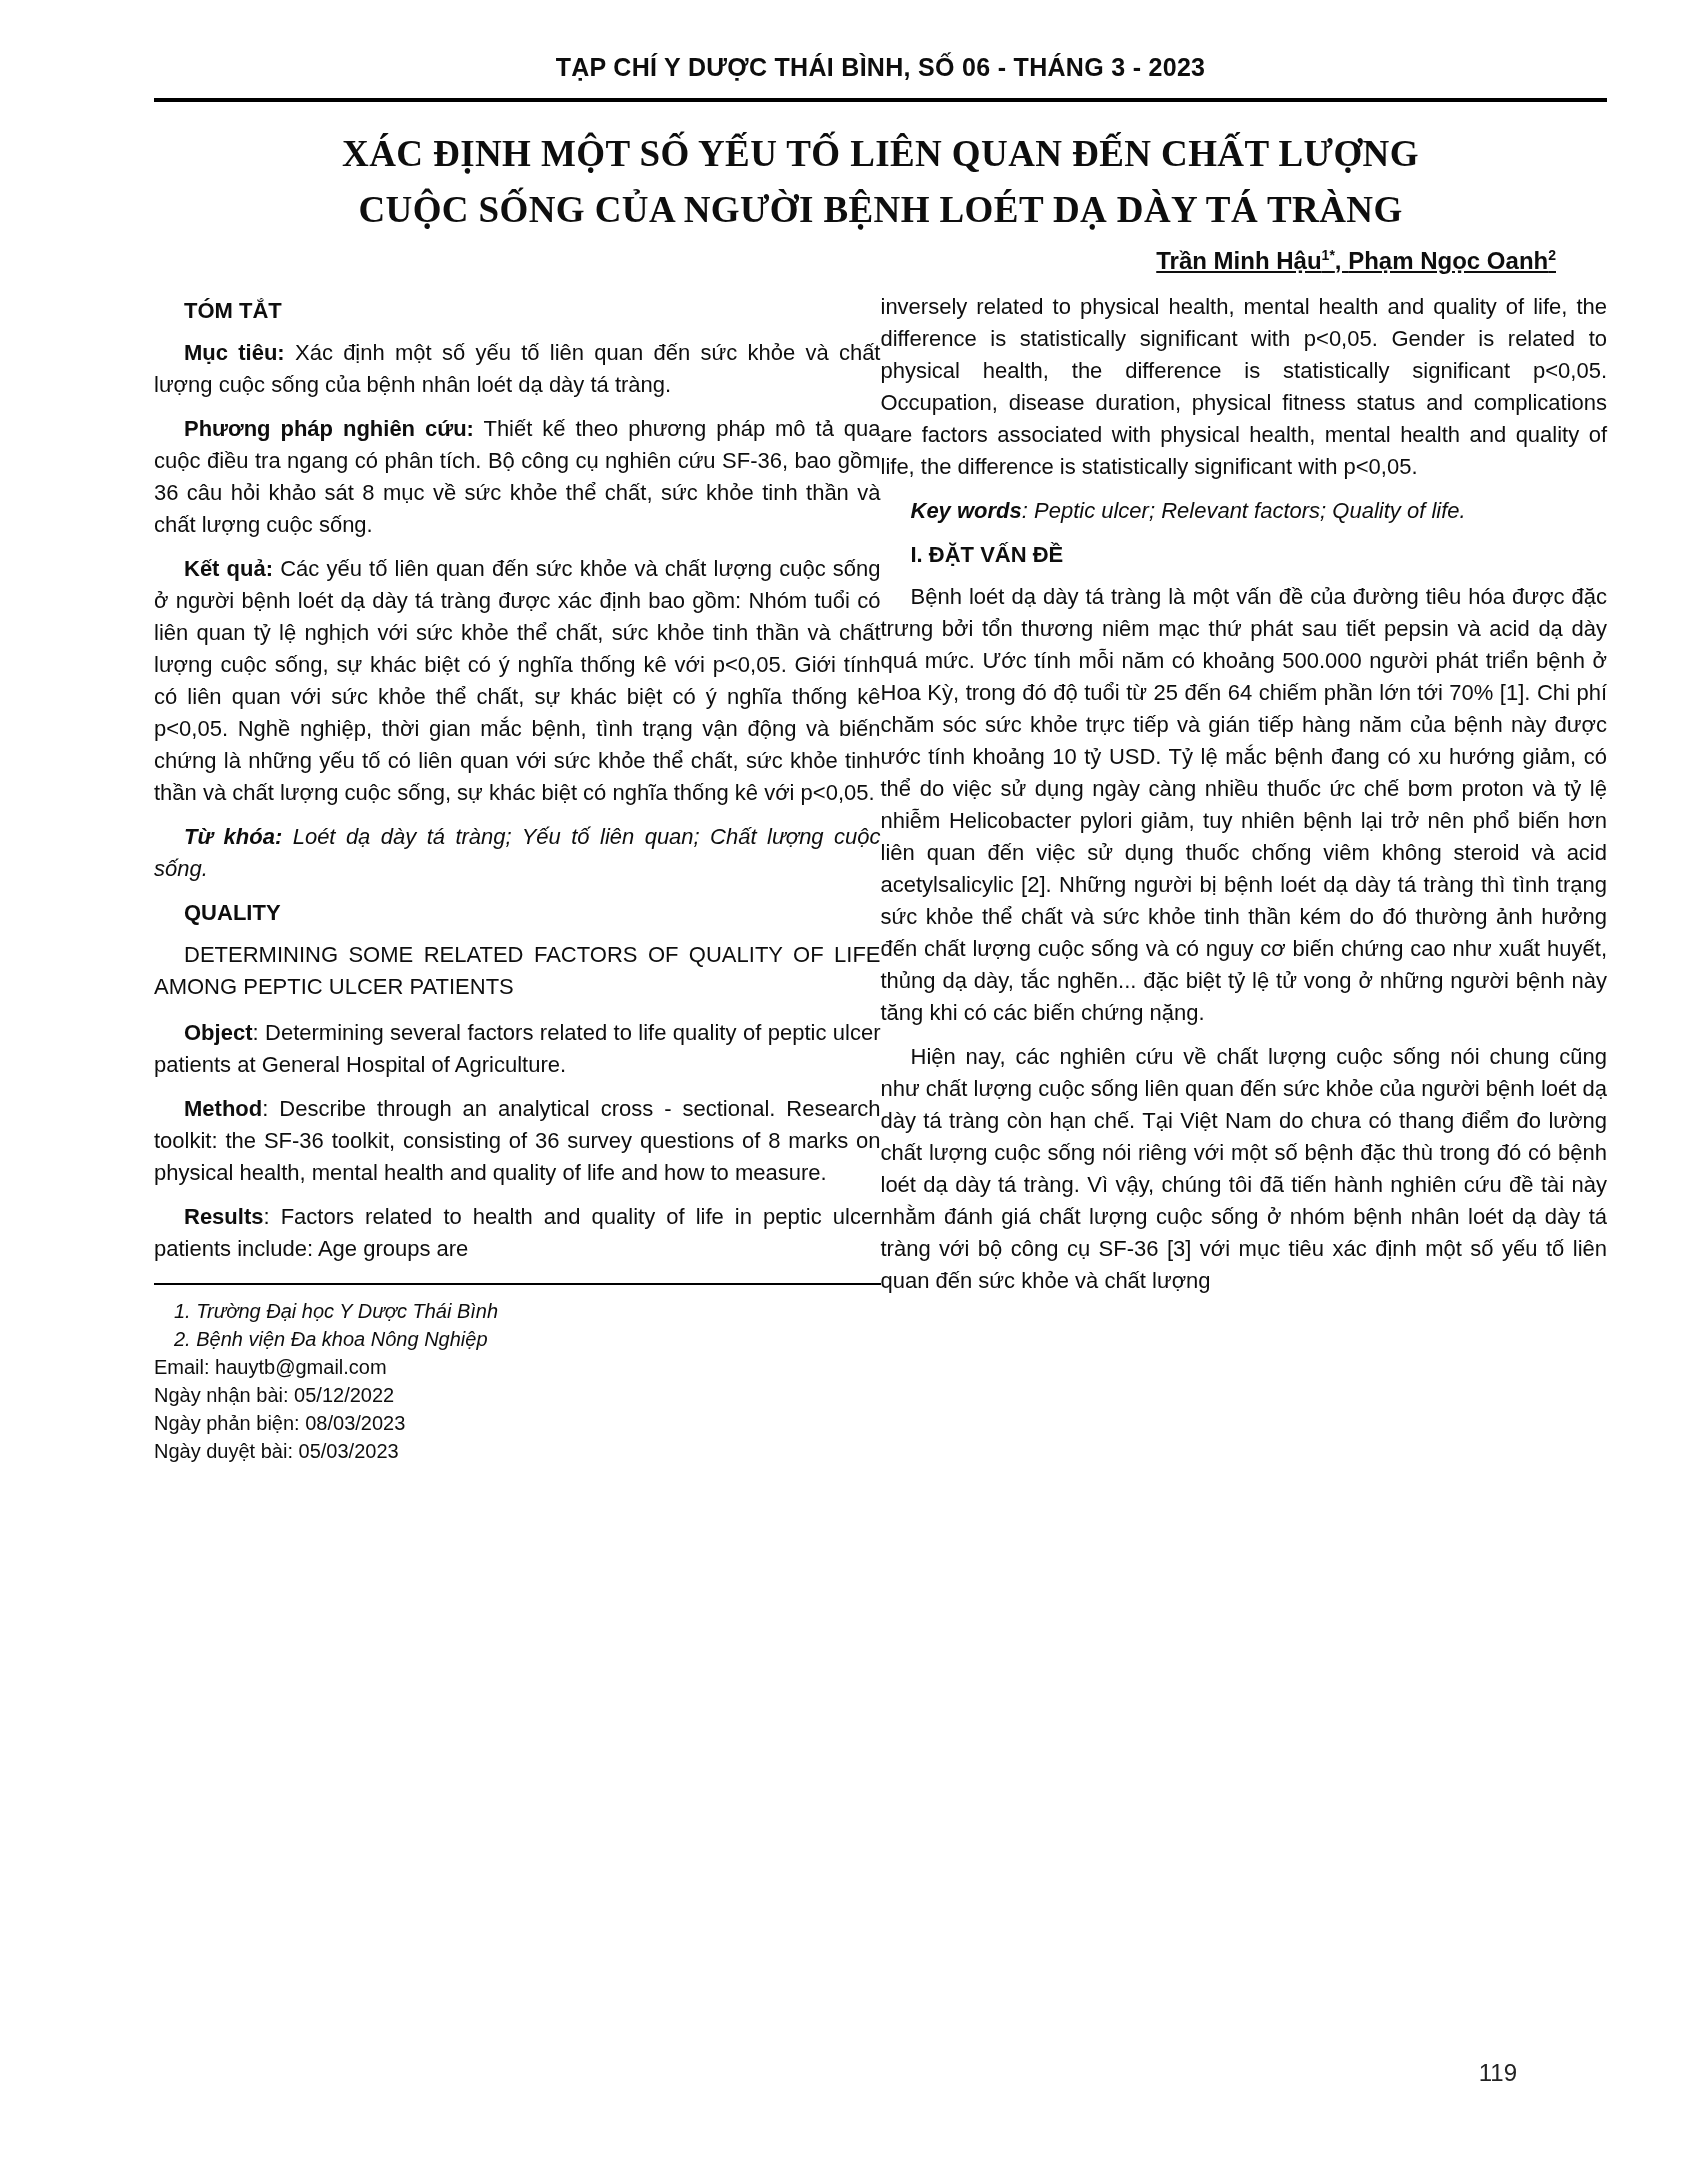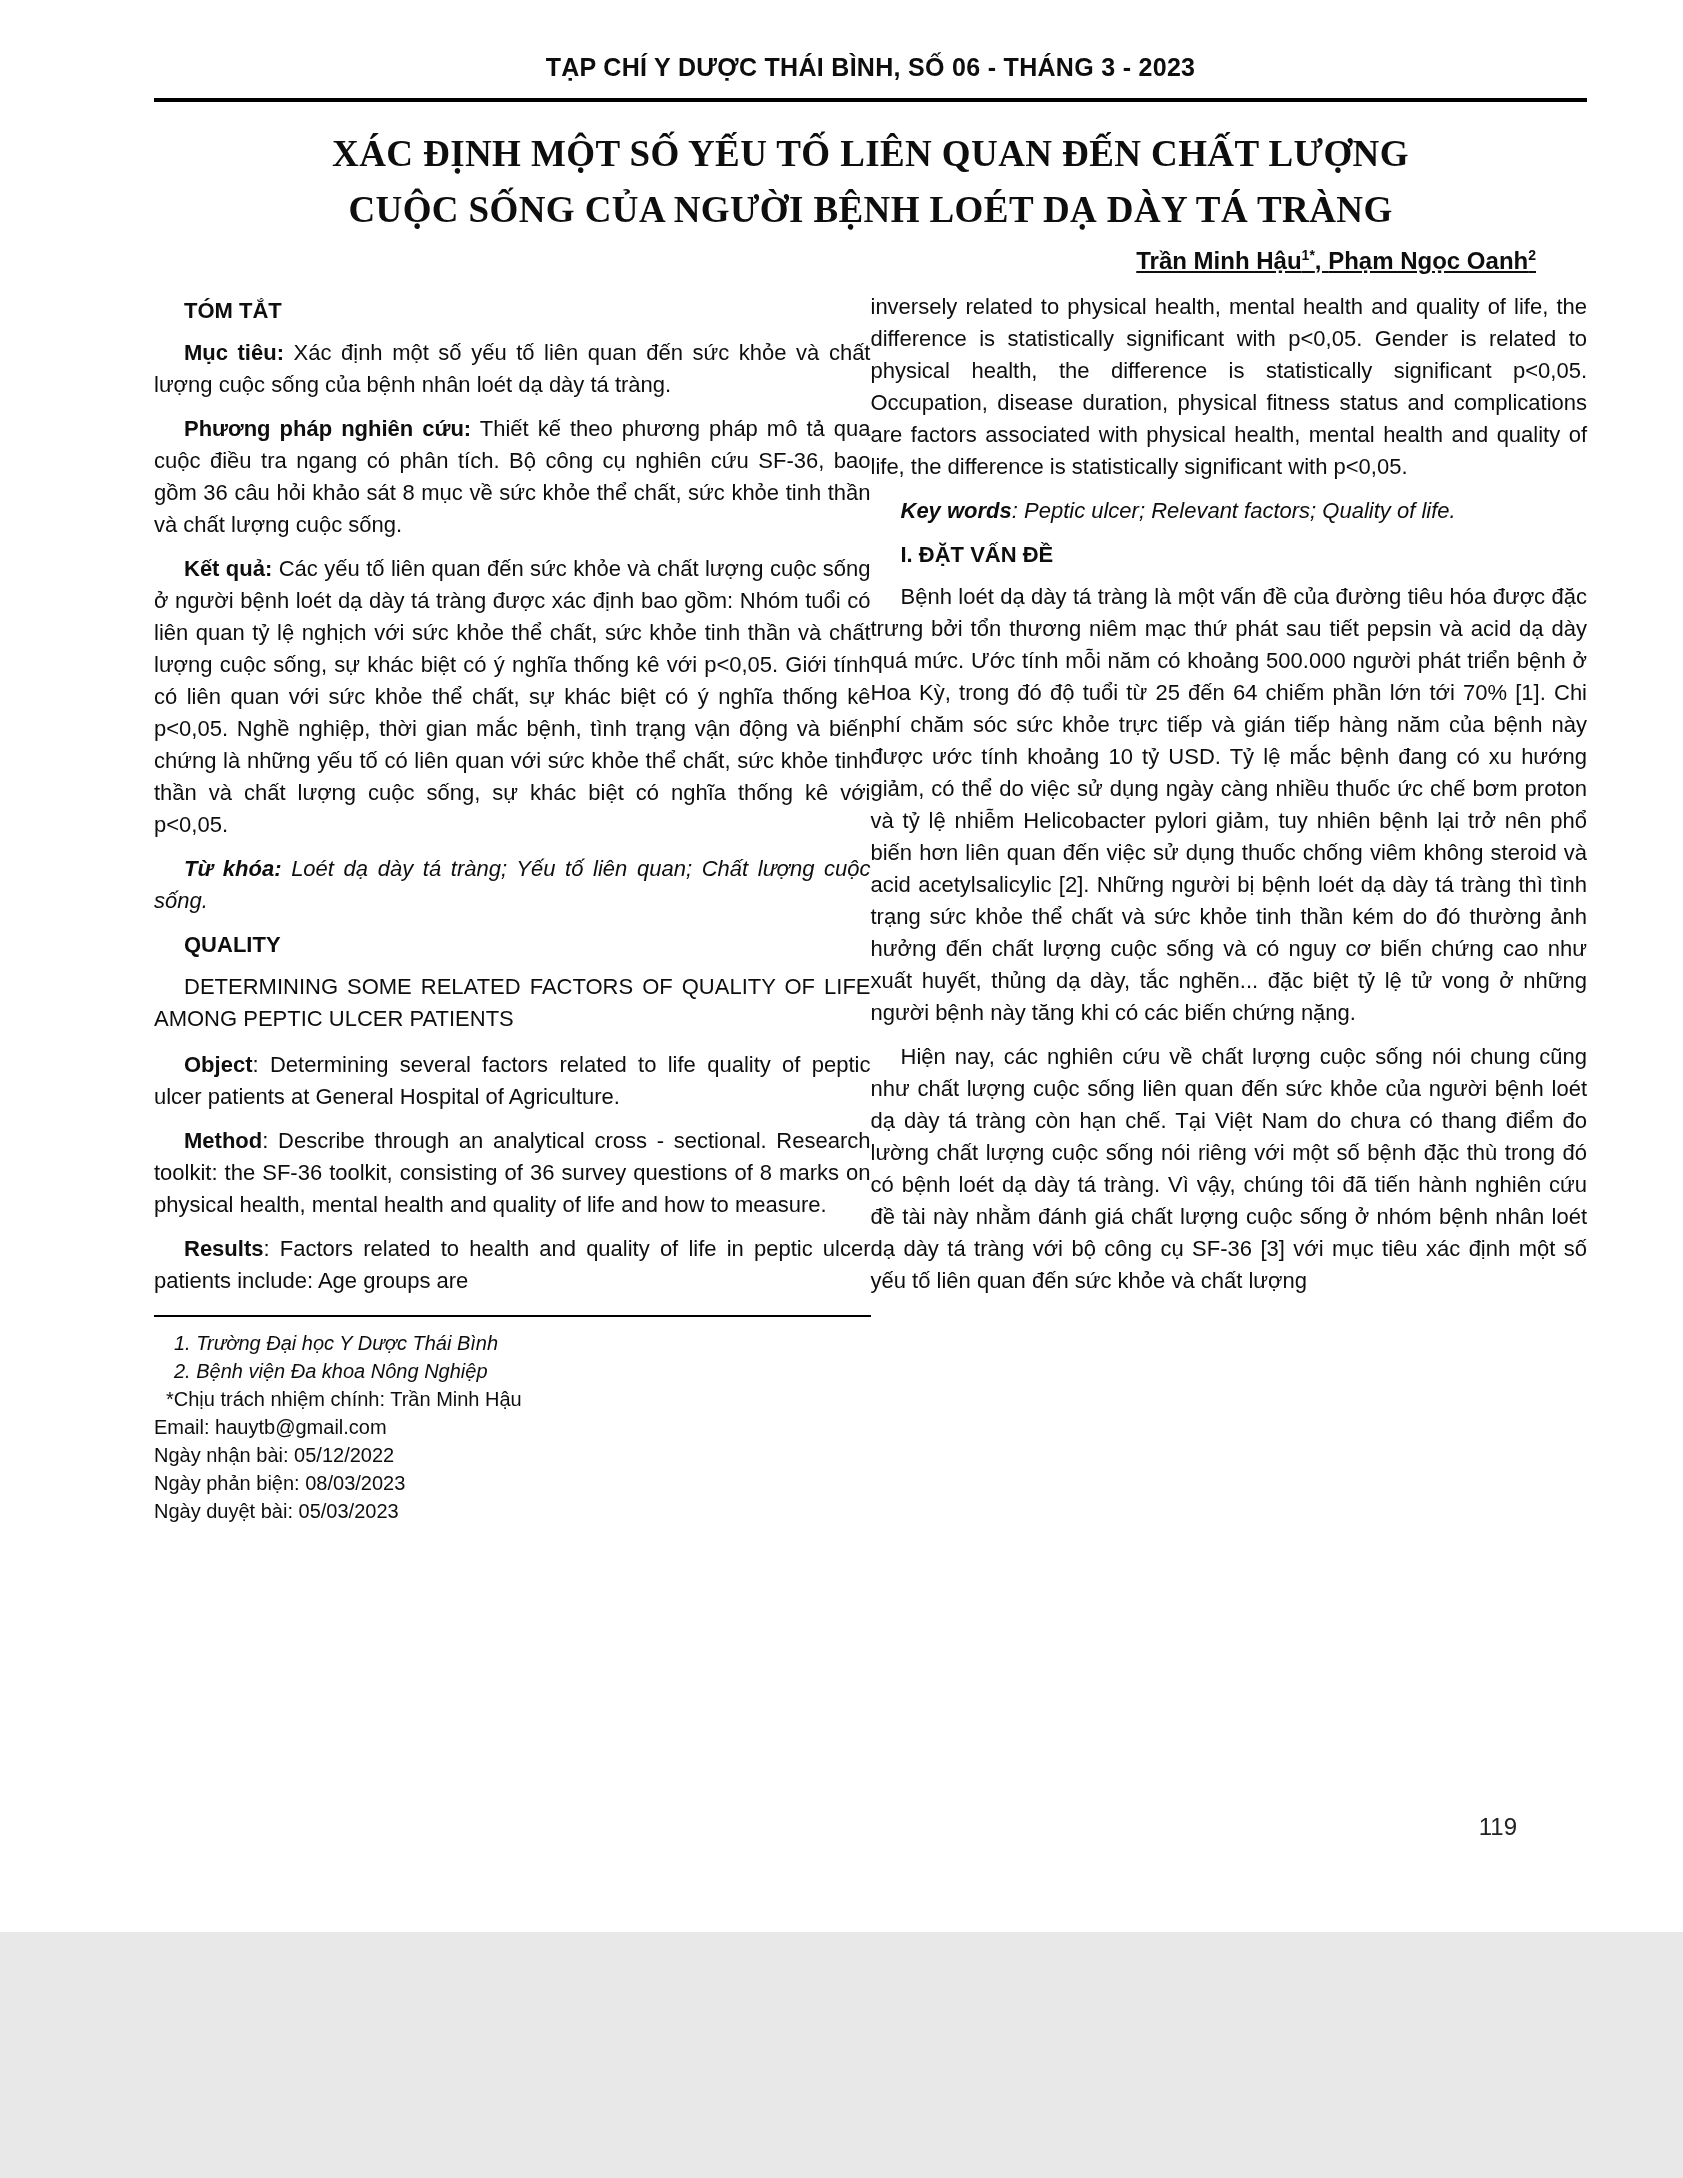--- a/index.html
+++ b/index.html
@@ -4,24 +4,24 @@
 <style>
   * { margin: 0; padding: 0; box-sizing: border-box; }
   html, body { background: #e8e8e8; }
   body {
     font-family: "Liberation Sans", "DejaVu Sans", sans-serif;
     color: #0e0e0e;
   }
   .page {
     position: relative;
     width: 1683px;
-    height: 1932px;
+    height: 2178px;
     margin: 0 auto;
     background: #ffffff;
-    padding: 53px 96px 0 154px;
+    padding: 53px 76px 0 154px;
   }
   .journal-header {
     text-align: center;
     font-weight: 700;
     font-size: 25px;
     letter-spacing: 0.3px;
   }
   .header-rule {
     height: 4px;
     background: #000;
@@ -129,21 +129,20 @@
       <p class="par"><b>Object</b><span>: Determining several factors related to life quality of peptic ulcer patients at General Hospital of Agriculture.</span></p>
 
       <p class="par"><b>Method</b><span>: Describe through an analytical cross - sectional. Research toolkit: the SF-36 toolkit, consisting of 36 survey questions of 8 marks on physical health, mental health and quality of life and how to measure.</span></p>
 
       <p class="par"><b>Results</b><span>: Factors related to health and quality of life in peptic ulcer patients include: Age groups are</span></p>
 
       <div class="footnote">
         <div class="footnote-rule"></div>
         <div class="fn-line fn-ind">1. Trường Đại học Y Dược Thái Bình</div>
         <div class="fn-line fn-ind">2. Bệnh viện Đa khoa Nông Nghiệp</div>
-        <div class="fn-line fn-star">*Chịu trách nhiệm chính: Trần Minh Hậu</div>
         <div class="fn-line">Email: hauytb@gmail.com</div>
         <div class="fn-line">Ngày nhận bài: 05/12/2022</div>
         <div class="fn-line">Ngày phản biện: 08/03/2023</div>
         <div class="fn-line">Ngày duyệt bài: 05/03/2023</div>
       </div>
 
     </div>
 
     <div class="col">
 

